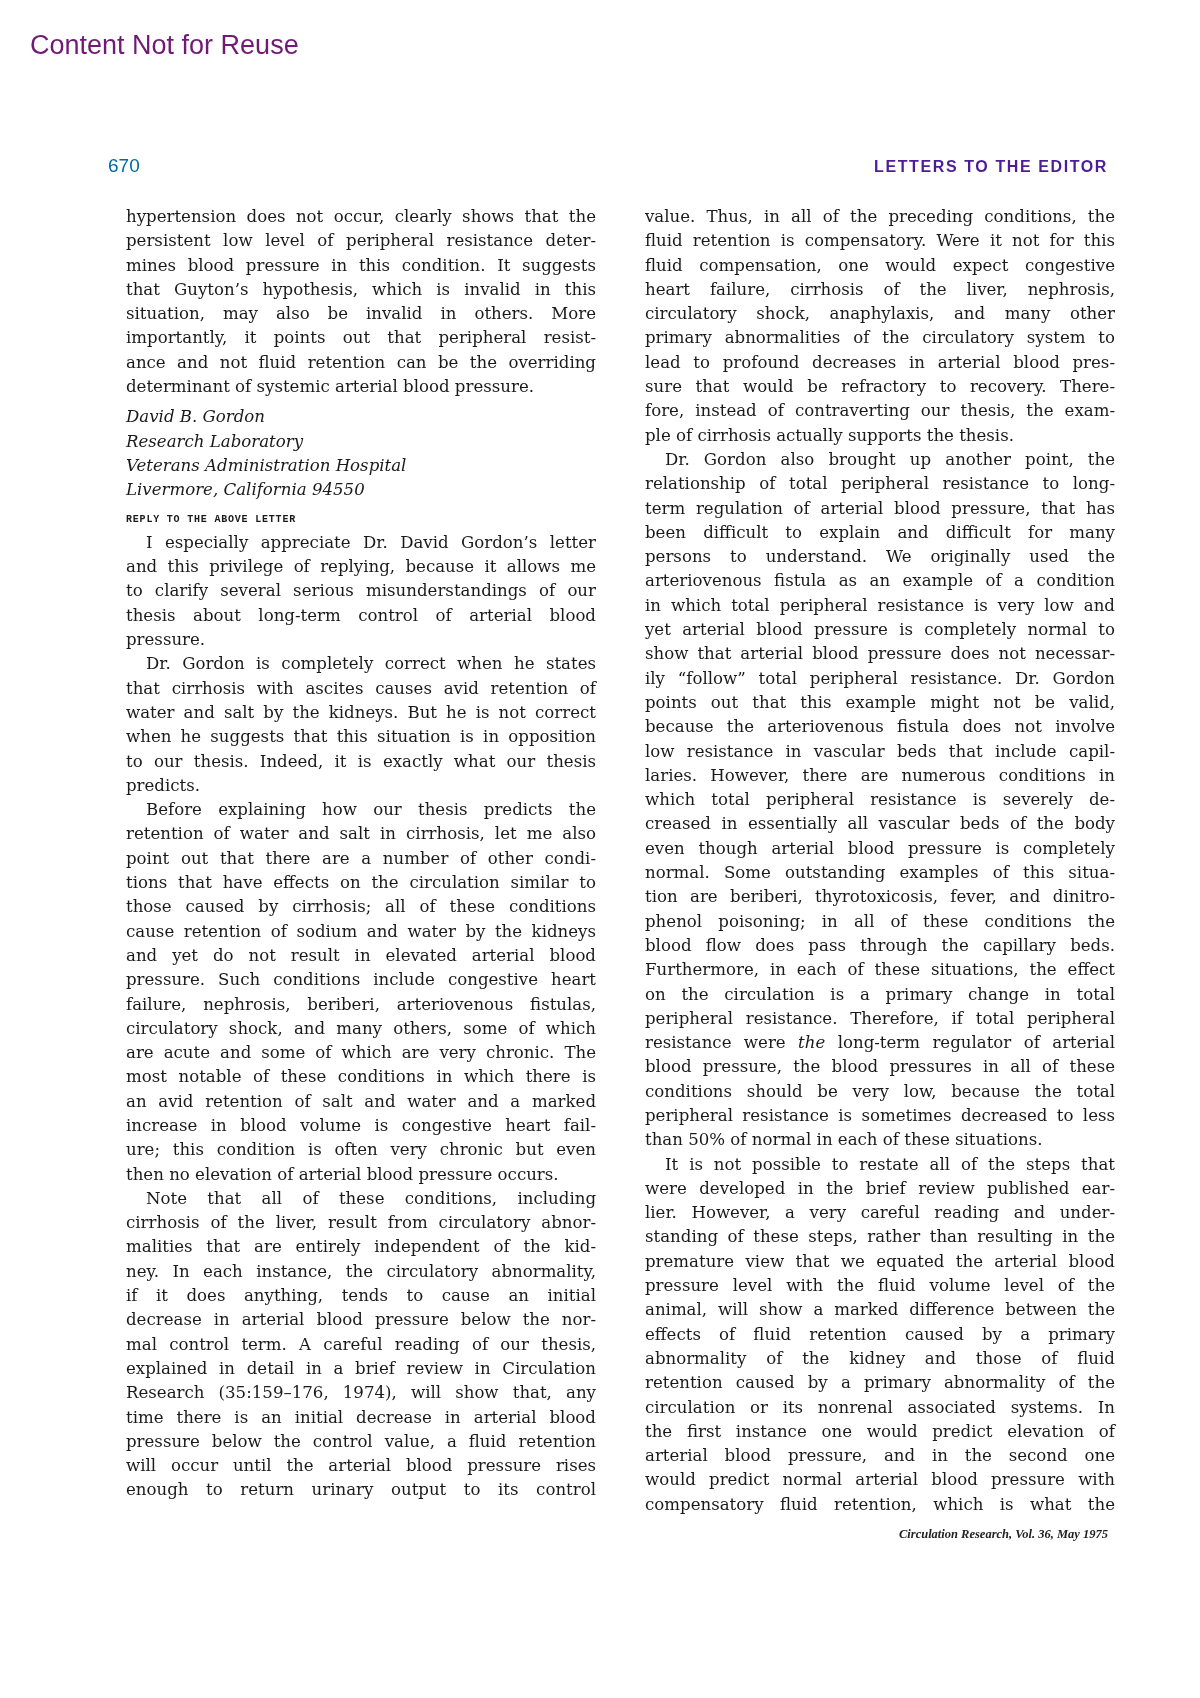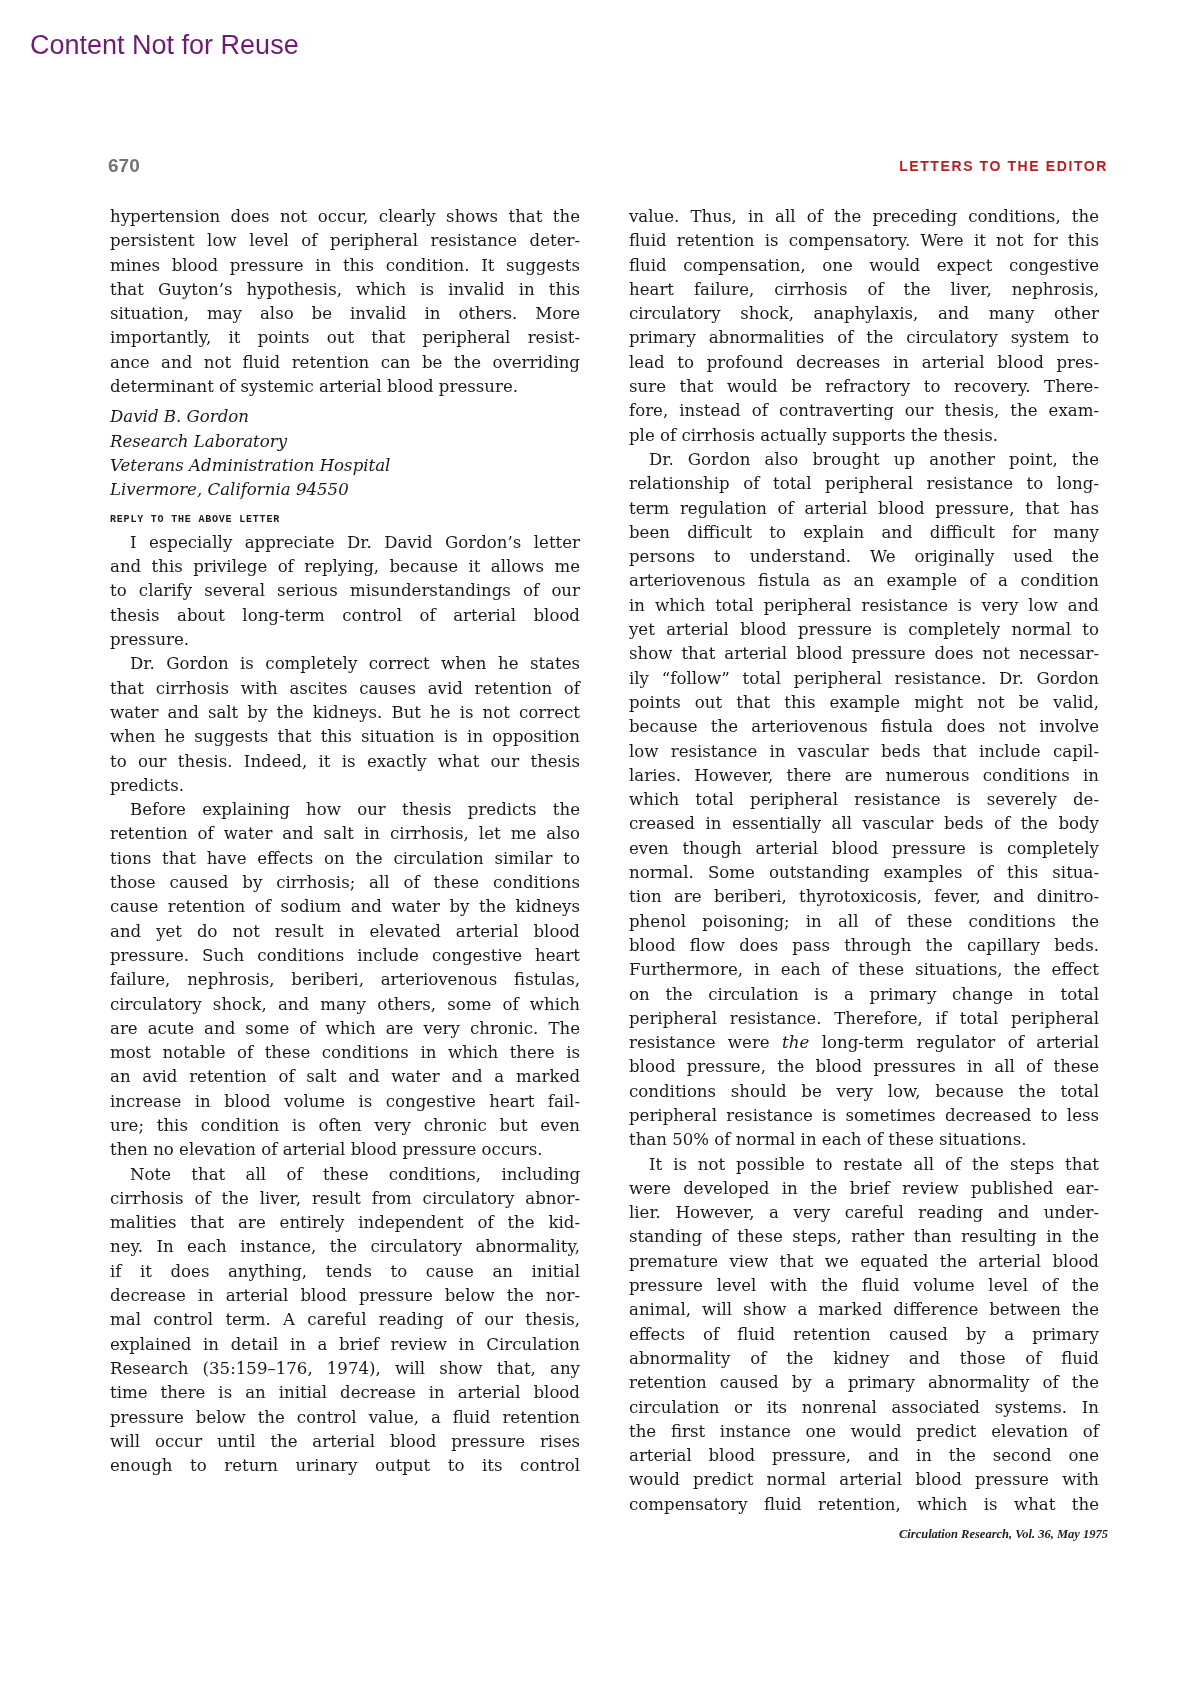--- a/index.html
+++ b/index.html
@@ -1,24 +1,24 @@
 <!DOCTYPE html>
 <html><head>
 <meta charset="utf-8">
 <style>
   html, body { margin: 0; padding: 0; background: #ffffff; }
   body { width: 1200px; height: 1698px; position: relative; overflow: hidden;
          font-family: "DejaVu Serif", "Liberation Serif", serif; color: #1a1a1a; }
   .watermark { position: absolute; left: 30px; top: 30px; font-family: "Liberation Sans", sans-serif;
                font-size: 27px; color: #701a75; }
   .page-num { position: absolute; left: 108px; top: 155px; font-family: "Liberation Sans", sans-serif;
-              font-weight: bold; font-size: 19px; color: #737373; }
+              font-weight: normal; font-size: 19px; color: #0369a1; }
   .running-head { position: absolute; right: 92px; top: 158px; font-family: "Liberation Sans", sans-serif;
-                  font-weight: bold; font-size: 14px; letter-spacing: 1.6px; color: #b91c1c; }
-  .col { position: absolute; top: 205px; width: 470px; }
+                  font-weight: bold; font-size: 16px; letter-spacing: 1.6px; color: #4c1d95; }
+  .col { position: absolute; top: 205px; width: 470px; margin-left: 16px; }
   .col-left { left: 110px; }
   .col-right { left: 629px; width: 470px; }
   .line { display: block; height: 24.3px; line-height: 24.3px; font-size: 16.6px;
           text-align: justify; text-align-last: justify; white-space: nowrap; }
   .line.last { text-align-last: left; }
   .line.indent { text-indent: 20px; }
   .sig { font-style: italic; }
   .heading { font-family: Liberation Mono, monospace; font-weight: bold; font-size: 10px;
              letter-spacing: 0.8px; height: 24.3px; line-height: 26px; margin-top: 4px; }
   .gap { height: 6px; }
@@ -59,20 +59,21 @@
       <div class="line">thesis about long-term control of arterial blood</div>
       <div class="line last">pressure.</div>
       <div class="line indent">Dr. Gordon is completely correct when he states</div>
       <div class="line">that cirrhosis with ascites causes avid retention of</div>
       <div class="line">water and salt by the kidneys. But he is not correct</div>
       <div class="line">when he suggests that this situation is in opposition</div>
       <div class="line">to our thesis. Indeed, it is exactly what our thesis</div>
       <div class="line last">predicts.</div>
       <div class="line indent">Before explaining how our thesis predicts the</div>
       <div class="line">retention of water and salt in cirrhosis, let me also</div>
+      <div class="line">point out that there are a number of other condi-</div>
       <div class="line">tions that have effects on the circulation similar to</div>
       <div class="line">those caused by cirrhosis; all of these conditions</div>
       <div class="line">cause retention of sodium and water by the kidneys</div>
       <div class="line">and yet do not result in elevated arterial blood</div>
       <div class="line">pressure. Such conditions include congestive heart</div>
       <div class="line">failure, nephrosis, beriberi, arteriovenous fistulas,</div>
       <div class="line">circulatory shock, and many others, some of which</div>
       <div class="line">are acute and some of which are very chronic. The</div>
       <div class="line">most notable of these conditions in which there is</div>
       <div class="line">an avid retention of salt and water and a marked</div>

